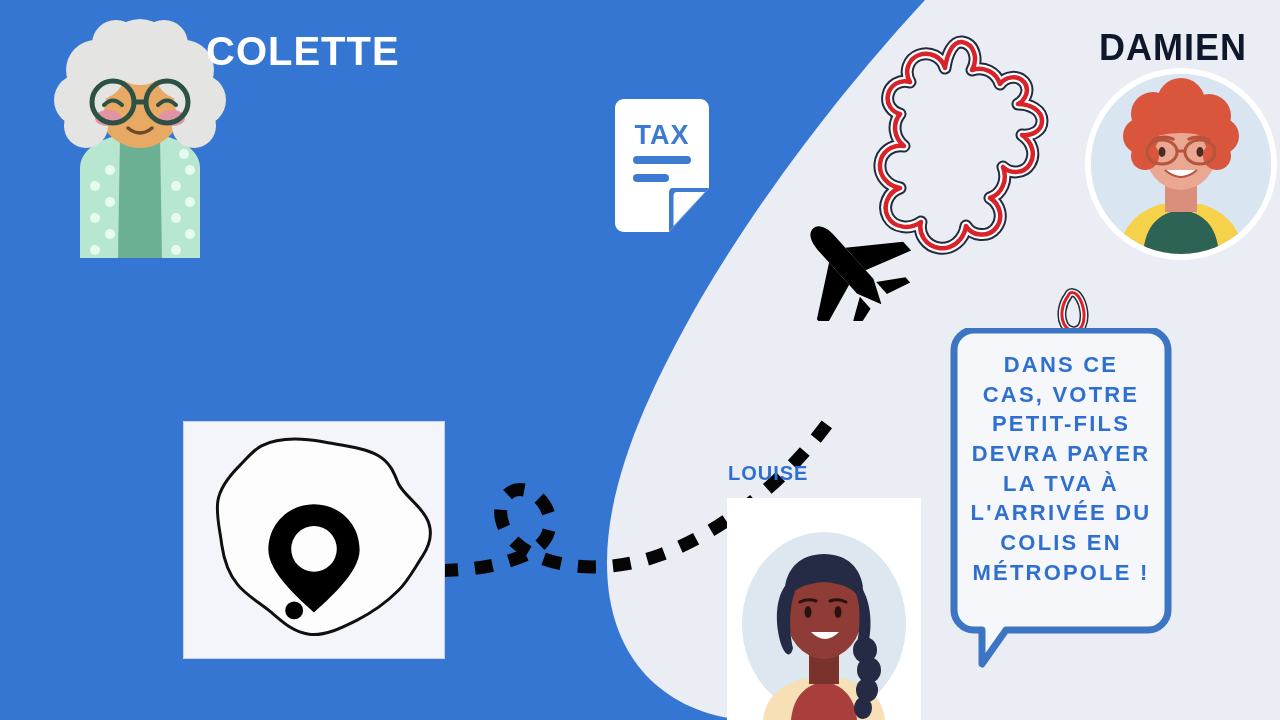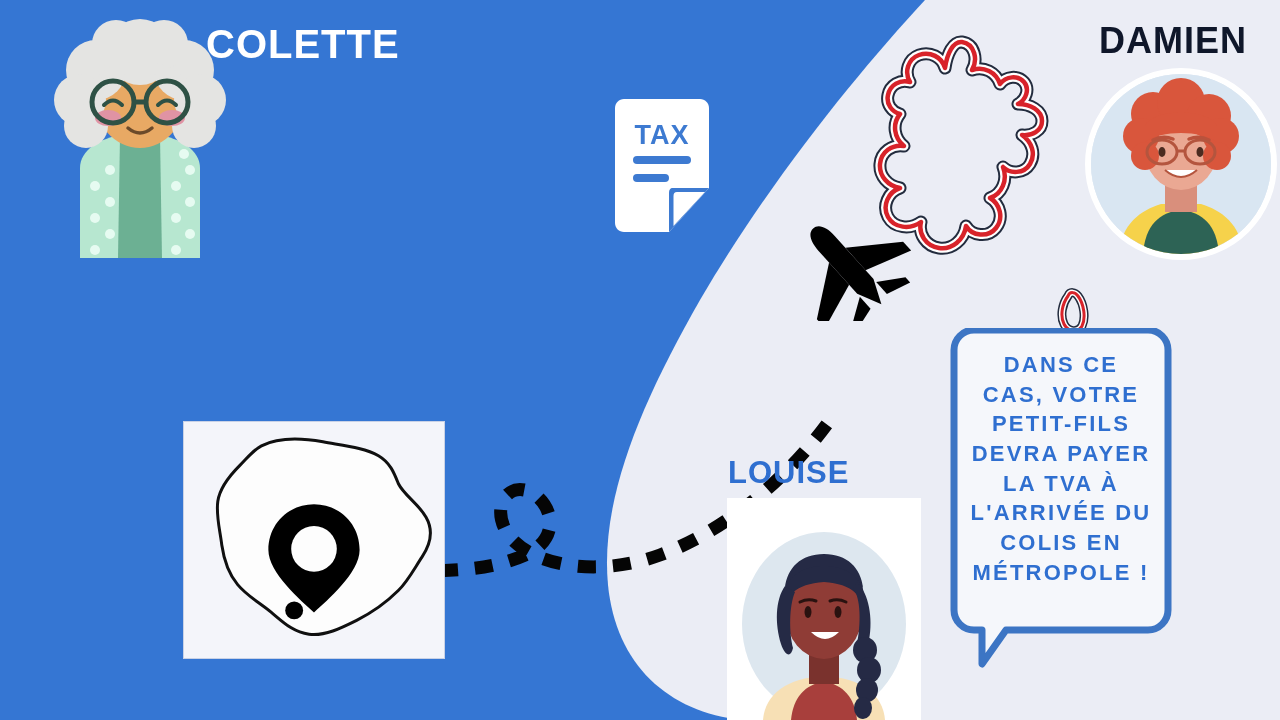--- a/index.html
+++ b/index.html
@@ -25,34 +25,35 @@
 
   
   .abs { position: absolute; }
 
   
   .name-label {
     position: absolute;
     font-weight: bold;
     letter-spacing: 1px;
     white-space: nowrap;
+    margin-top: 7px;
   }
   #label-colette {
     left: 206px; top: 22px;
     font-size: 40px;
     color: #ffffff;
   }
   #label-damien {
     left: 1099px; top: 20px;
     font-size: 36px;
     color: #0f172a;
   }
   #label-louise {
     left: 728px; top: 455px;
-    font-size: 31px;
+    font-size: 20px;
     color: #2f6fd0;
   }
 
   
   #colette { left: 50px; top: 18px; width: 180px; height: 240px; }
 
   
   #tax-doc { left: 607px; top: 98px; width: 110px; height: 135px; }
 
   

